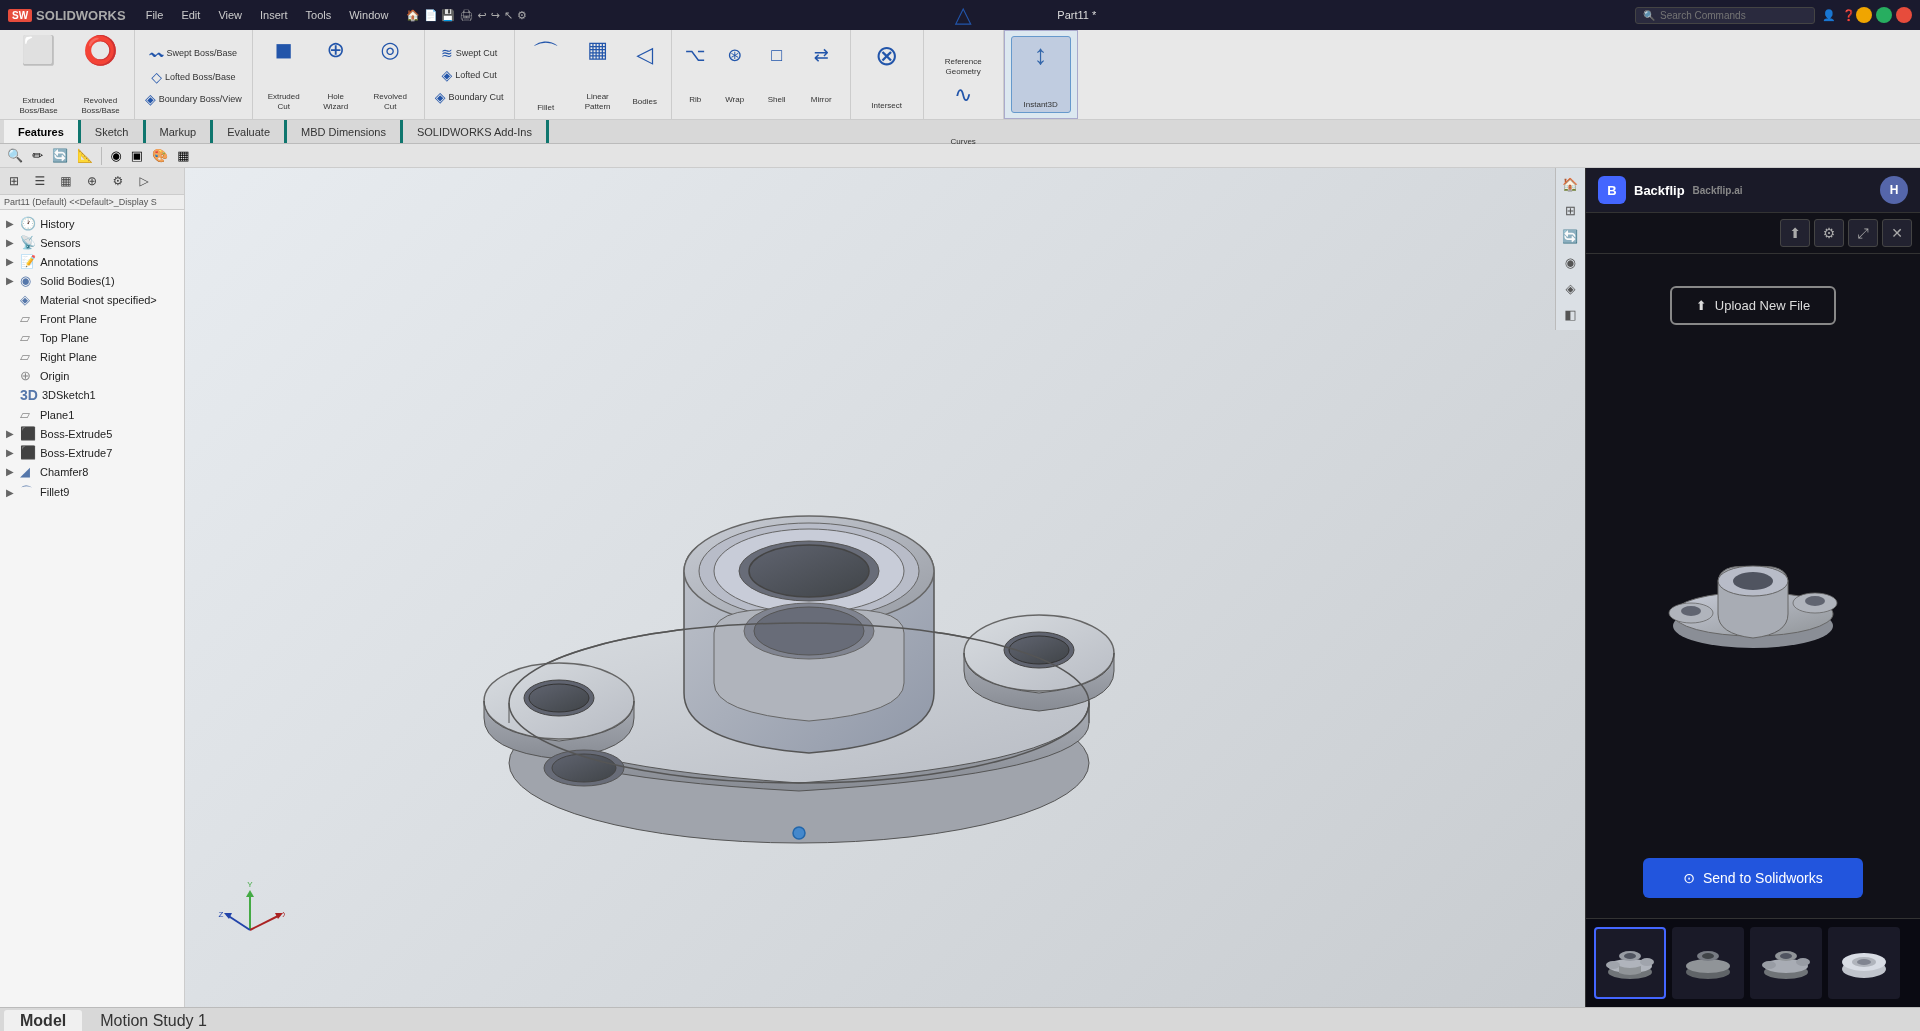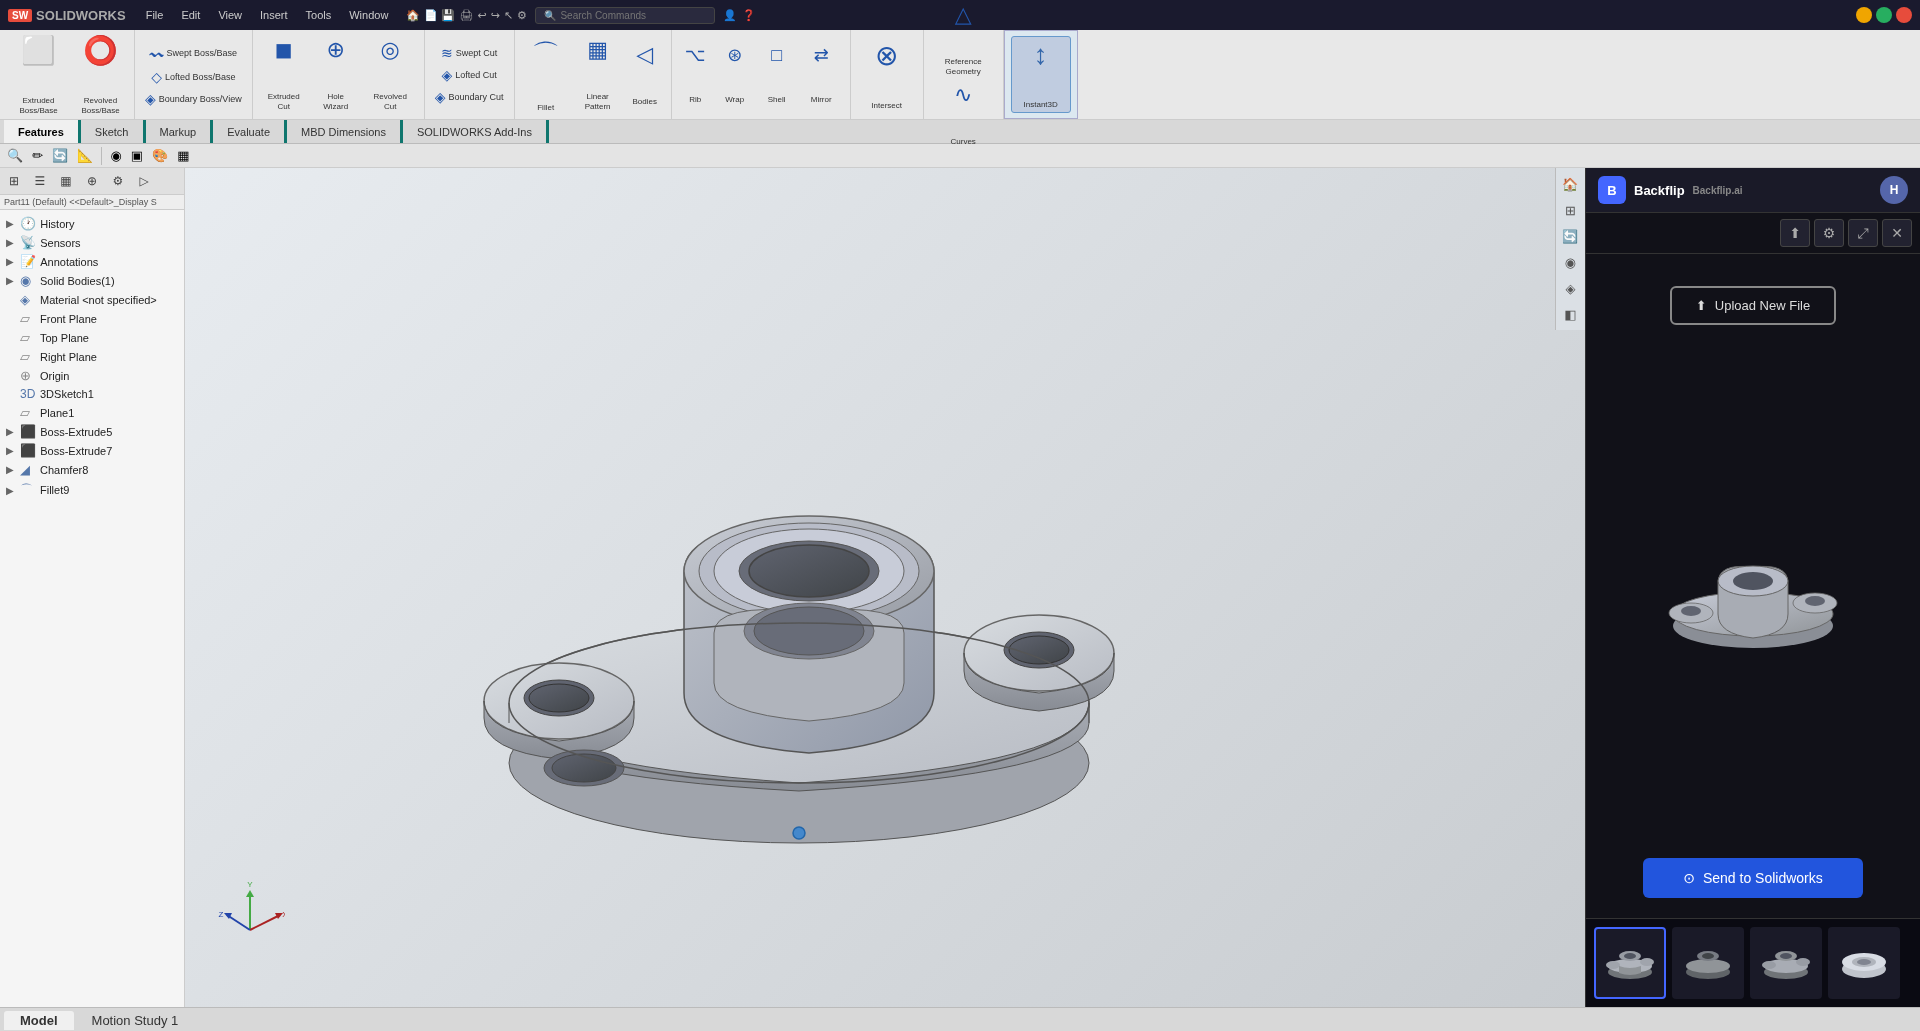--- a/index.html
+++ b/index.html
@@ -288,21 +288,21 @@
       height: 26px;
       background: #d8d8d8;
       border-top: 1px solid #bbb;
       display: flex;
       align-items: center;
       padding: 0 4px;
       gap: 2px;
     }
     .bottom-tab {
       padding: 2px 16px;
-      font-size: 13px;
+      font-size: 16px;
       cursor: pointer;
       border-radius: 3px 3px 0 0;
       color: #333;
     }
     .bottom-tab.active { background: #f0f0f0; font-weight: bold; }
   </style>
 </head>
 <body>
 
 <div id="titlebar">
@@ -322,20 +322,21 @@
       <span style="cursor:pointer;">🏠</span>
       <span style="cursor:pointer;">📄</span>
       <span style="cursor:pointer;">💾</span>
       <span style="cursor:pointer;">🖨</span>
       <span style="cursor:pointer;">↩</span>
       <span style="cursor:pointer;">↪</span>
       <span style="cursor:pointer;">↖</span>
       <span style="cursor:pointer;">⚙</span>
     </span>
   </div>
+  <div class="title">Part11 *</div>
   <div class="search-box">
     <span>🔍</span>
     <input type="text" style="background: transparent; border: none; color: rgb(204, 204, 204); font-size: 10px; width: 130px; outline: none;" placeholder="Search Commands">
   </div>
   <div style="display:flex;align-items:center;gap:6px;margin-left:8px;">
     <span style="cursor:pointer;color:#aaa;">👤</span>
     <span style="cursor:pointer;color:#aaa;">❓</span>
   </div>
   <div class="window-controls">
     <div class="win-btn win-min"></div>
@@ -556,21 +557,21 @@
       </div>
 
       <div class="tree-item">
         <span class="tree-expand" style="visibility:hidden;">▶</span>
         <span class="tree-icon" style="color:#888;">⊕</span>
         <span>Origin</span>
       </div>
 
       <div class="tree-item">
         <span class="tree-expand" style="visibility:hidden;">▶</span>
-        <span class="tree-icon" style="font-size:12px;">3D</span>
+        <span class="tree-icon" style="font-size:14px;font-weight:bold;">3D</span>
         <span>3DSketch1</span>
       </div>
 
       <div class="tree-item">
         <span class="tree-expand" style="visibility:hidden;">▶</span>
         <span class="tree-icon" style="color:#888;">▱</span>
         <span>Plane1</span>
       </div>
 
       <div class="tree-item">

